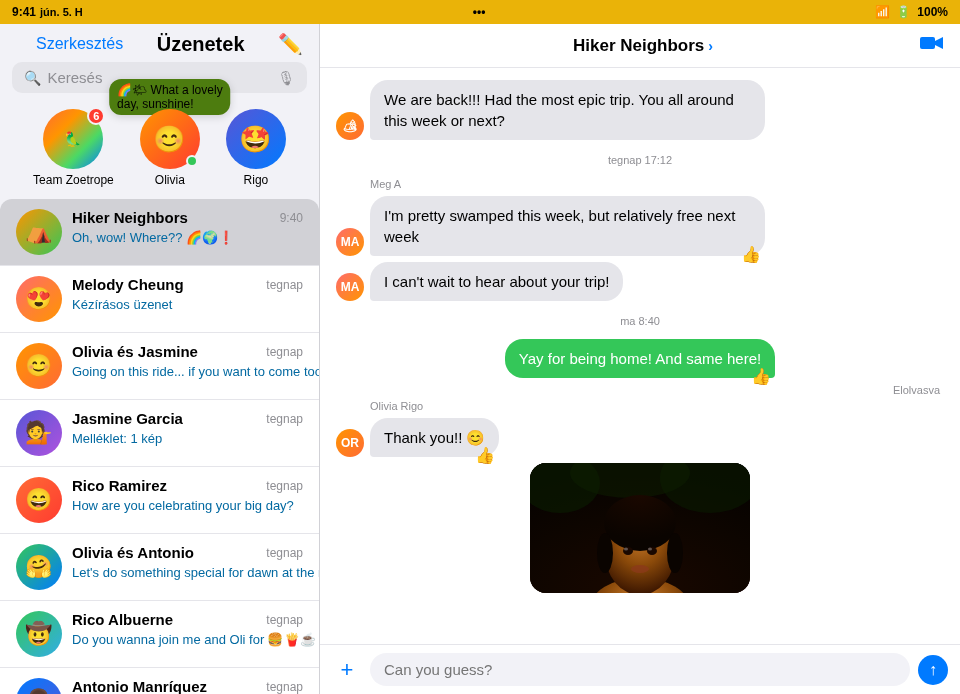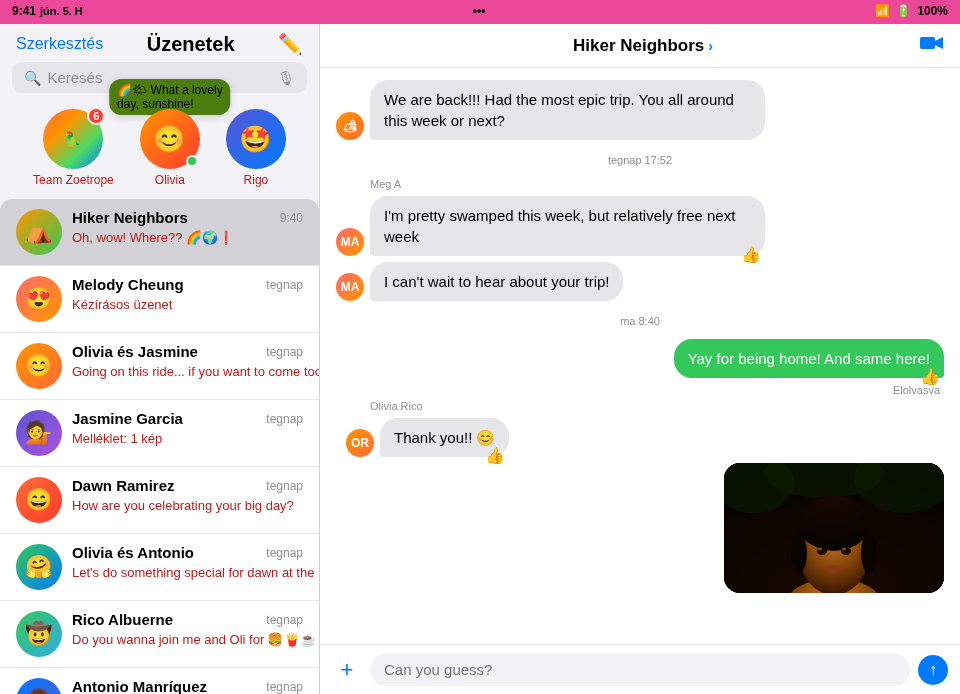--- a/index.html
+++ b/index.html
@@ -10,23 +10,23 @@
       background: #f2f2f7;
       overflow: hidden;
       display: flex;
       flex-direction: column;
     }
 
     
     .status-bar {
       display: flex;
       justify-content: space-between;
-      align-items: flex-end;
-      padding: 6px 12px;
-      background: #ec4899;
+      align-items: center;
+      padding: 0 12px;
+      background: #eab308;
       font-size: 12px;
       font-weight: 600;
       height: 24px;
     }
     .status-bar-left { display: flex; align-items: center; gap: 4px; }
     .status-bar-right { display: flex; align-items: center; gap: 6px; }
     .status-time { font-size: 12px; font-weight: 600; }
     .status-date { font-size: 11px; }
 
     
@@ -49,20 +49,21 @@
     .sidebar-header {
       padding: 8px 16px 6px;
       display: flex;
       justify-content: space-between;
       align-items: center;
     }
     .sidebar-header-left {
       display: flex;
       align-items: center;
       gap: 8px;
+      margin-left: 20px;
     }
     .edit-btn {
       color: #007aff;
       font-size: 16px;
       cursor: pointer;
     }
     .title-text {
       font-size: 20px;
       font-weight: 700;
       color: #000;
@@ -142,21 +143,21 @@
     .online-dot {
       position: absolute;
       bottom: 2px;
       right: 2px;
       width: 12px;
       height: 12px;
       background: #34c759;
       border-radius: 50%;
       border: 2px solid #f2f2f7;
     }
-    .pinned-label { font-size: 12px; color: #b91c1c; text-align: left; }
+    .pinned-label { font-size: 12px; color: #000000; text-align: left; }
     .pinned-bubble {
       position: absolute;
       top: -30px;
       left: 50%;
       transform: translateX(-50%);
       background: #4d7c0f;
       border-radius: 12px;
       padding: 4px 8px;
       font-size: 12px;
       white-space: nowrap;
@@ -199,21 +200,21 @@
     .conv-avatar-oliviaj { background: linear-gradient(135deg, #ff9500, #ff6b35); }
     .conv-avatar-jasmine { background: linear-gradient(135deg, #5856d6, #af52de); }
     .conv-avatar-dawn { background: linear-gradient(135deg, #ff6b35, #ff3b30); }
     .conv-avatar-oliviaa { background: linear-gradient(135deg, #34c759, #007aff); }
     .conv-avatar-rody { background: linear-gradient(135deg, #34c759, #32ade6); }
     .conv-avatar-antonio { background: linear-gradient(135deg, #007aff, #5856d6); }
     .conv-content { flex: 1; min-width: 0; }
     .conv-top { display: flex; justify-content: space-between; align-items: center; margin-bottom: 2px; }
     .conv-name { font-size: 15px; font-weight: 600; color: #000; }
     .conv-time { font-size: 12px; color: #8e8e93; }
-    .conv-preview { font-size: 13px; color: #b91c1c; white-space: nowrap; overflow: hidden; text-overflow: ellipsis; max-width: 220px; }
+    .conv-preview { font-size: 13px; color: #0369a1; white-space: nowrap; overflow: hidden; text-overflow: ellipsis; max-width: 220px; }
 
     
     .chat-panel {
       flex: 1;
       display: flex;
       flex-direction: column;
       background: white;
     }
 
     .chat-header {
@@ -252,37 +253,37 @@
       color: #8e8e93;
       margin: 8px 0;
     }
 
     .msg-row {
       display: flex;
       align-items: flex-end;
       gap: 6px;
       margin-bottom: 2px;
     }
-    .msg-row.sent { justify-content: flex-end; }
+    .msg-row.sent { justify-content: center; }
     .msg-row.received { justify-content: flex-start; }
 
     .msg-avatar {
       width: 28px;
       height: 28px;
       border-radius: 50%;
       flex-shrink: 0;
       display: flex;
       align-items: center;
       justify-content: center;
       font-size: 12px;
       font-weight: 600;
       color: white;
     }
     .msg-avatar-ma { background: linear-gradient(135deg, #ff6b6b, #ff9500); }
-    .msg-avatar-olivia { background: linear-gradient(135deg, #ff9500, #ff6b35); margin-left: 10px; }
+    .msg-avatar-olivia { background: linear-gradient(135deg, #ff9500, #ff6b35); }
 
     .msg-bubble {
       max-width: 65%;
       padding: 9px 14px;
       border-radius: 18px;
       font-size: 15px;
       line-height: 1.4;
       position: relative;
     }
     .msg-bubble.received {
@@ -490,21 +491,21 @@
             <span class="conv-time">tegnap</span>
           </div>
           <span class="conv-preview">Melléklet: 1 kép</span>
         </div>
       </div>
 
       <div class="conv-item">
         <div class="conv-avatar conv-avatar-dawn" style="font-size:22px;">😄</div>
         <div class="conv-content">
           <div class="conv-top">
-            <span class="conv-name">Dawn Ramirez</span>
+            <span class="conv-name">Rico Ramirez</span>
             <span class="conv-time">tegnap</span>
           </div>
           <span class="conv-preview">How are you celebrating your big day?</span>
         </div>
       </div>
 
       <div class="conv-item">
         <div class="conv-avatar conv-avatar-oliviaa" style="font-size:22px;">🤗</div>
         <div class="conv-content">
           <div class="conv-top">
@@ -557,21 +558,21 @@
     </div>
 
     <div class="messages-area">
 
       <div class="msg-row received">
         <div class="msg-avatar" style="background:linear-gradient(135deg,#ff9500,#ff6b35);font-size:12px;">🏕</div>
         <div class="msg-bubble received">
           We are back!!! Had the most epic trip. You all around this week or next?
         </div>
       </div>
-      <div class="timestamp-label">tegnap 17:52</div>
+      <div class="timestamp-label">tegnap 17:12</div>
 
       <div class="sender-name">Meg A</div>
       <div class="msg-row received">
         <div class="msg-avatar msg-avatar-ma">MA</div>
         <div class="msg-bubble received" style="position:relative;">
           I'm pretty swamped this week, but relatively free next week
           <span class="reaction right">👍</span>
         </div>
       </div>
 
@@ -586,21 +587,21 @@
 
       <div class="msg-row sent">
         <div class="msg-bubble sent" style="position:relative;">
           Yay for being home! And same here!
           <span class="reaction right" style="bottom:-10px;right:4px;position:absolute;">👍</span>
         </div>
       </div>
 
       <div class="read-label">Elolvasva</div>
 
-      <div class="sender-name">Olivia Rico</div>
+      <div class="sender-name">Olivia Rigo</div>
       <div class="msg-row received">
         <div class="msg-avatar msg-avatar-olivia" style="background:linear-gradient(135deg,#ff9500,#ff6b35);font-size:12px;">OR</div>
         <div class="msg-bubble received" style="position:relative;">
           Thank you!! 😊
           <span style="position:absolute;bottom:-10px;right:4px;font-size:16px;">👍</span>
         </div>
       </div>
 
       <div class="msg-row sent">
         <div class="video-thumb">

